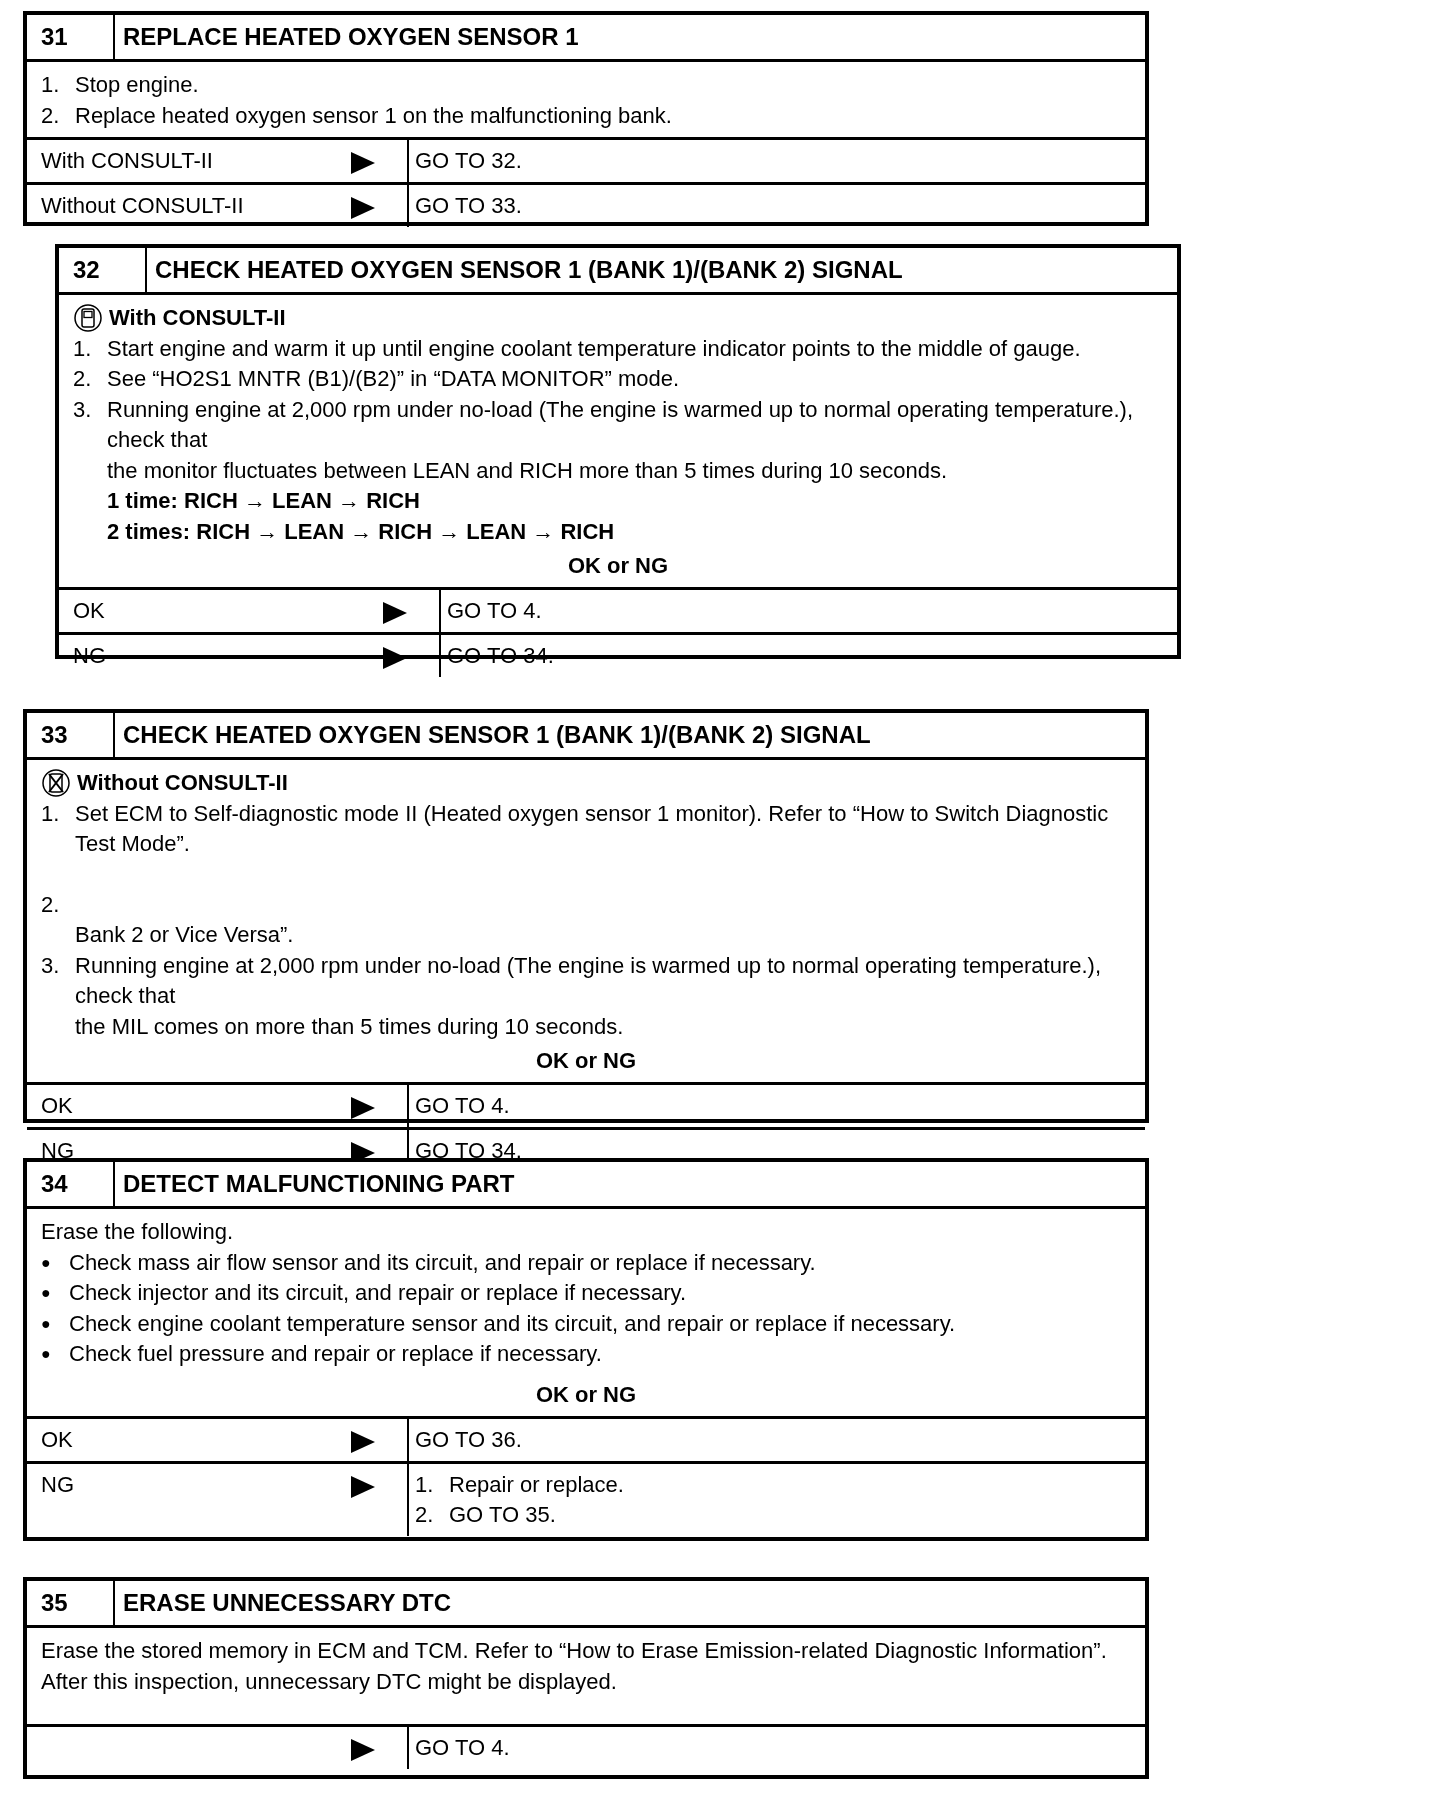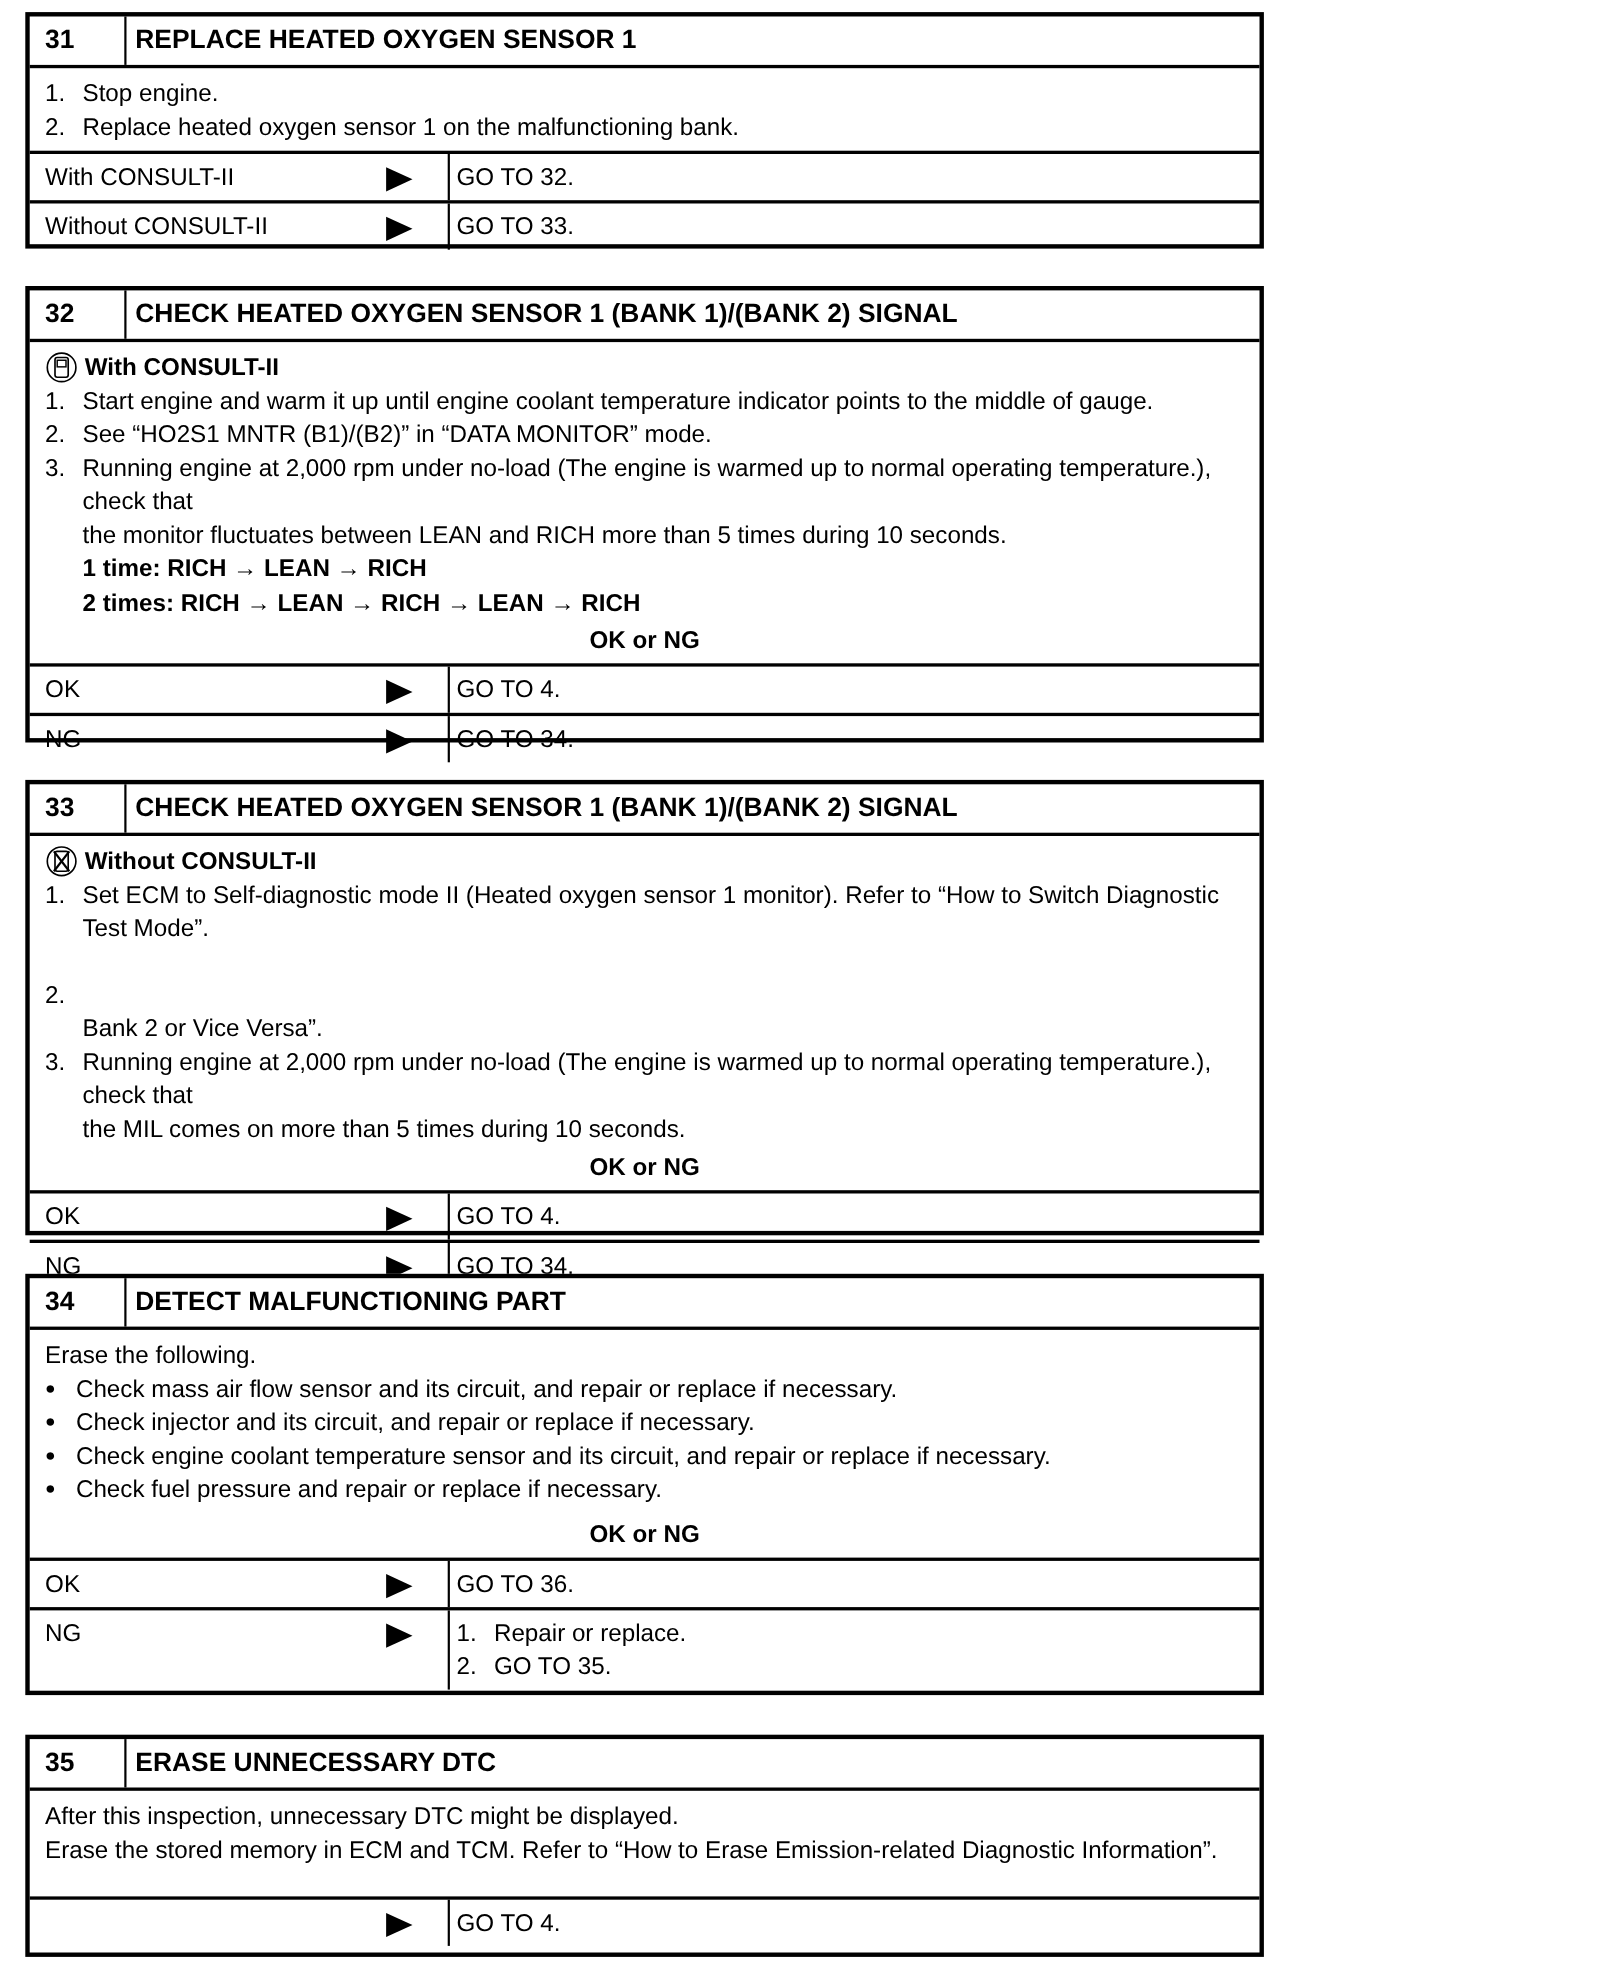--- a/index.html
+++ b/index.html
@@ -70,21 +70,21 @@
   <div class="row" style="border-top:none;">
     <div class="cond"><span>With CONSULT-II</span><span class="arrow"></span></div>
     <div class="act">GO TO 32.</div>
   </div>
   <div class="row">
     <div class="cond"><span>Without CONSULT-II</span><span class="arrow"></span></div>
     <div class="act">GO TO 33.</div>
   </div>
 </div>
 
-<div class="tbl" style="top:260px;height:415px;">
+<div class="tbl" style="top:244px;height:415px;margin-left:32px;">
   <div class="hdr">
     <div class="num">32</div>
     <div class="title">CHECK HEATED OXYGEN SENSOR 1 (BANK 1)/(BANK 2) SIGNAL</div>
   </div>
   <div class="body" style="border-bottom:none;padding-bottom:0;">
     <div class="sub-head">
       <svg width="30" height="30" viewBox="0 0 30 30">
           <circle cx="15" cy="15" r="13" fill="none" stroke="#000" stroke-width="1.5"></circle>
           <rect x="9" y="6" width="12" height="18" rx="2" fill="none" stroke="#000" stroke-width="1.5"></rect>
           <rect x="11" y="8.5" width="8" height="6" fill="none" stroke="#000" stroke-width="1.3"></rect>
@@ -202,20 +202,20 @@
     </div>
   </div>
 </div>
 
 <div class="tbl" style="top:1577px;height:202px;">
   <div class="hdr">
     <div class="num">35</div>
     <div class="title">ERASE UNNECESSARY DTC</div>
   </div>
   <div class="body" style="height:82px;">
+    <div class="line">Erase the stored memory in ECM and TCM. Refer to “How to Erase Emission-related Diagnostic Information”.</div>
     <div class="line">After this inspection, unnecessary DTC might be displayed.</div>
-    <div class="line">Erase the stored memory in ECM and TCM. Refer to “How to Erase Emission-related Diagnostic Information”.</div>
   </div>
   <div class="row" style="border-top:none;">
     <div class="cond"><span></span><span class="arrow"></span></div>
     <div class="act">GO TO 4.</div>
   </div>
 </div>
 
 </body></html>

